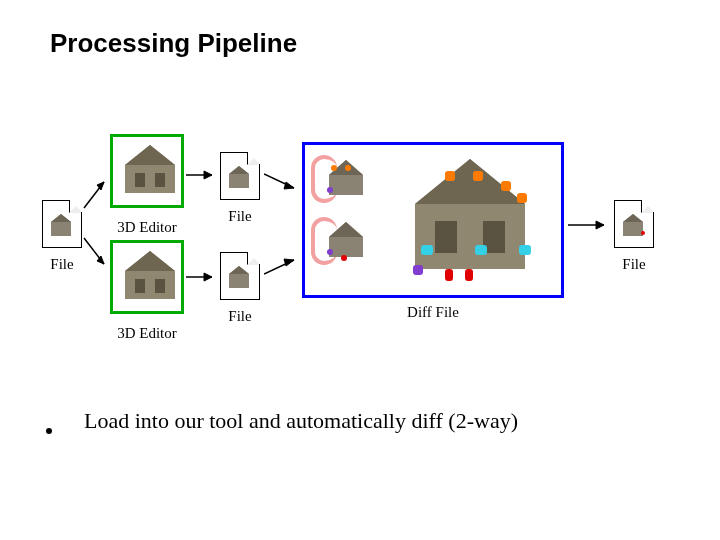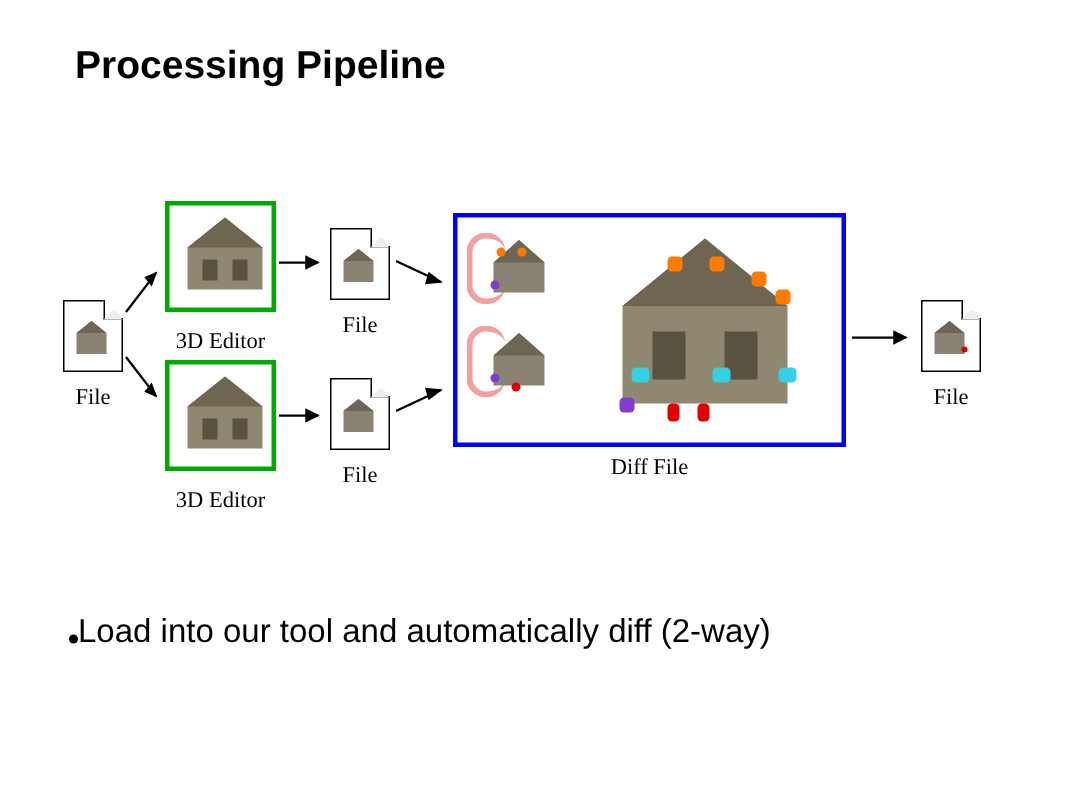--- a/index.html
+++ b/index.html
@@ -1,19 +1,19 @@
 <!DOCTYPE html>
 <html><head>
 <meta charset="utf-8">
 <style>
   * { margin: 0; padding: 0; box-sizing: border-box; }
   html, body { width: 720px; height: 540px; background: #fff; font-family: Arial, Helvetica, sans-serif; color: #000; }
   .slide { position: relative; width: 720px; height: 540px; }
   .title { position: absolute; left: 50px; top: 28px; font-size: 26px; font-weight: bold; }
-  .bullet { position: absolute; left: 46px; top: 408px; font-size: 22px; display: flex; align-items: center; gap: 0; }
+  .bullet { position: absolute; left: 46px; top: 408px; font-size: 22px; display: flex; align-items: flex-end; gap: 32px; font-family: Liberation Serif, serif; }
   .bullet .dot { margin-top: 9px; width: 6px; height: 6px; background: #000; border-radius: 50%; flex: 0 0 auto; }
   .diagram { position: absolute; left: 42px; top: 128px; width: 630px; height: 230px; }
   .node { position: absolute; text-align: center; }
   .node .label { display:block; margin-top: 4px; font-family: "Times New Roman", serif; font-size: 15px; }
   .fileicon { position: relative; width: 40px; height: 48px; background: #fff; border: 1px solid #000; display:inline-block; }
   .fileicon::before { content:""; position:absolute; top:-1px; right:-1px; width:12px; height:12px; background:#fff; border-left:1px solid #000; border-bottom:1px solid #000; }
   .fileicon::after  { content:""; position:absolute; top:-1px; right:-1px; width:0; height:0; border-left:12px solid transparent; border-top:12px solid #fff; }
   .fileicon .dogear{ position:absolute; top:0; right:0; width:0;height:0; border-left:12px solid transparent; border-bottom:12px solid #eee; }
   .editorbox { border:3px solid #0a0; width:74px; height:74px; display:inline-block; background:#fff; }
   .editorbox.small { width:74px; height:74px; }

